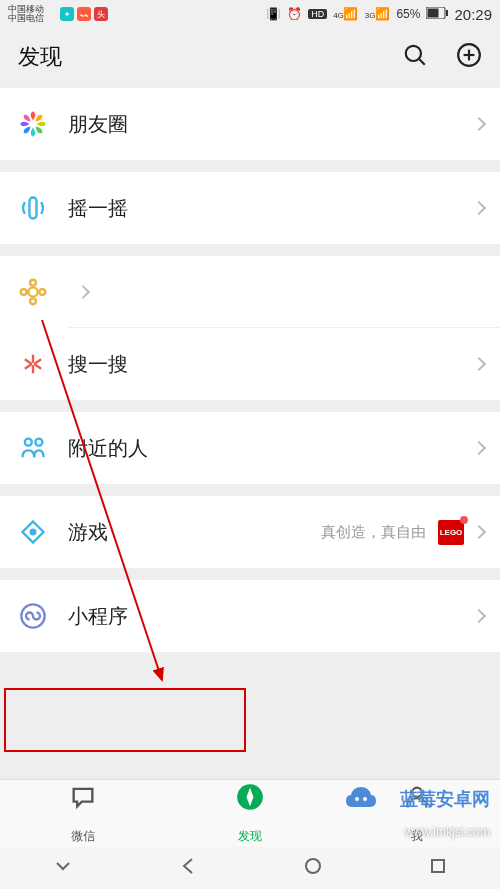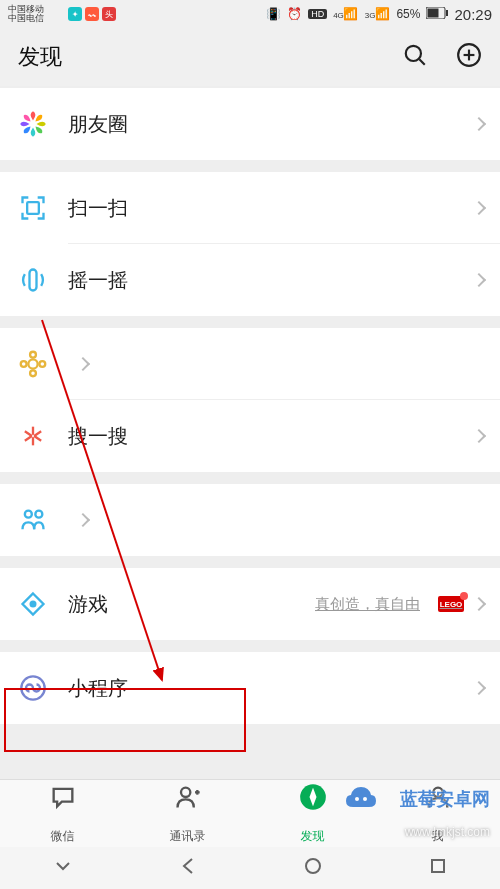--- a/index.html
+++ b/index.html
@@ -1,37 +1,37 @@
 <!DOCTYPE html>
 <html><head>
 <meta charset="utf-8">
 <style>
   * { margin: 0; padding: 0; box-sizing: border-box; }
   html, body { width: 500px; height: 889px; font-family: -apple-system, "Helvetica Neue", Arial, sans-serif; background: #eeeeee; overflow: hidden; position: relative; }
   .status-bar { height: 28px; background: #f0f0f0; display: flex; align-items: center; padding: 0 8px; font-size: 11px; color: #333; }
-  .status-left { display: flex; align-items: center; gap: 20px; justify-content: flex-end; }
+  .status-left { display: flex; align-items: center; gap: 12px; justify-content: flex-end; }
   .carrier-stack { display: flex; flex-direction: column; line-height: 1; font-size: 9px; }
   .status-app-icons { display: flex; gap: 3px; margin-left: 4px; }
   .ai { width: 14px; height: 14px; border-radius: 3px; display: flex; align-items: center; justify-content: center; font-size: 8px; color: #fff; }
   .status-right { margin-left: auto; display: flex; align-items: center; gap: 6px; font-size: 12px; }
   .header { height: 58px; background: #f0f0f0; display: flex; align-items: center; padding: 0 18px; }
   .header-title { font-size: 22px; font-weight: 500; color: #111; }
   .header-actions { margin-left: auto; display: flex; align-items: center; gap: 28px; }
   .header-actions svg { width: 26px; height: 26px; }
   .content { background: #eeeeee; }
   .group { margin-top: 12px; background: #0f172a; }
   .group:first-child { margin-top: 2px; }
   .row { height: 72px; display: flex; align-items: center; padding: 0 16px 0 18px; position: relative; background: #fff; }
   .row-icon { width: 30px; height: 30px; margin-right: 20px; display: flex; align-items: center; justify-content: center; }
   .row-icon svg { width: 28px; height: 28px; }
   .row-label { font-size: 20px; color: #222; flex: 1; }
-  .row-extra { font-size: 15px; color: #999; display: flex; align-items: center; gap: 18px; text-decoration: underline; }
+  .row-extra { font-size: 15px; color: #999; display: flex; align-items: center; gap: 12px; }
   .chevron { width: 10px; height: 10px; border-top: 2px solid #bbb; border-right: 2px solid #bbb; transform: rotate(45deg); margin-left: 10px; }
   .divider { position: absolute; bottom: 0; left: 68px; right: 0; height: 1px; background: #eee; }
-  .lego-badge { width: 26px; height: 16px; background: #d60000; border-radius: 2px; color: #fff; font-size: 8px; font-weight: 700; display: flex; align-items: center; justify-content: center; position: relative; }
+  .lego-badge { width: 26px; height: 25px; background: #d60000; border-radius: 2px; color: #fff; font-size: 8px; font-weight: 700; display: flex; align-items: center; justify-content: center; position: relative; }
   .lego-badge::after { content: ""; position: absolute; top: -4px; right: -4px; width: 8px; height: 8px; background: #fa5151; border-radius: 50%; }
   .highlight-box { position: absolute; border: 2px solid #d40000; pointer-events: none; }
   .arrow-line { position: absolute; pointer-events: none; }
   .tab-bar { position: absolute; bottom: 42px; left: 0; right: 0; height: 68px; background: #f9f9f9; border-top: 1px solid #ddd; display: flex; }
   .tab { flex: 1; display: flex; flex-direction: column; align-items: center; justify-content: center; gap: 14px; font-size: 12px; color: #555; }
   .tab.active { color: #06ad56; }
   .tab svg { width: 28px; height: 28px; }
   .nav-bar { position: absolute; bottom: 0; left: 0; right: 0; height: 42px; background: #f5f5f5; display: flex; align-items: center; justify-content: space-around; }
   .watermark { position: absolute; right: 10px; bottom: 50px; text-align: right; pointer-events: none; }
   .watermark-logo { display: flex; align-items: center; gap: 22px; justify-content: flex-end; opacity: 0.9; }
@@ -107,31 +107,20 @@
           </svg>
         </span>
         <span class="row-label">朋友圈</span>
         <span class="chevron"></span>
       </div>
     </div>
     <div class="group">
       <div class="row">
         <span class="row-icon">
           <svg viewBox="0 0 24 24" fill="none" stroke="#3cb4e7" stroke-width="2">
-            <path d="M3 8 V3 H8 M16 3 H21 V8 M21 16 V21 H16 M8 21 H3 V16"></path>
-            <rect x="7" y="7" width="10" height="10" rx="1"></rect>
-          </svg>
-        </span>
-        <span class="row-label">扫一扫</span>
-        <span class="chevron"></span>
-        <span class="divider"></span>
-      </div>
-      <div class="row">
-        <span class="row-icon">
-          <svg viewBox="0 0 24 24" fill="none" stroke="#3cb4e7" stroke-width="2">
             <rect x="9" y="3" width="6" height="18" rx="3"></rect>
             <path d="M5 7 Q2 12 5 17 M19 7 Q22 12 19 17"></path>
           </svg>
         </span>
         <span class="row-label">摇一摇</span>
         <span class="chevron"></span>
       </div>
     </div>
     <div class="group">
       <div class="row">
@@ -165,20 +154,21 @@
     <div class="group">
       <div class="row">
         <span class="row-icon">
           <svg viewBox="0 0 24 24" fill="none" stroke="#3cb4e7" stroke-width="2">
             <circle cx="8" cy="7" r="3"></circle>
             <path d="M3 20 Q3 14 8 14 Q13 14 13 20"></path>
             <circle cx="17" cy="7" r="3"></circle>
             <path d="M13 20 Q13 14 17 14 Q21 14 21 20"></path>
           </svg>
         </span>
+        <span class="row-label">附近的人</span>
         <span class="chevron"></span>
       </div>
     </div>
     <div class="group">
       <div class="row">
         <span class="row-icon">
           <svg viewBox="0 0 24 24" fill="none" stroke="#3cb4e7" stroke-width="2">
             <path d="M12 3 L21 12 L12 21 L3 12 Z"></path>
             <circle cx="12" cy="12" r="3" fill="#3cb4e7" stroke="none"></circle>
           </svg>
@@ -216,29 +206,20 @@
   <line x1="42" y1="320" x2="162" y2="680" stroke="#d40000" stroke-width="2" marker-end="url(#ah)"></line>
 </svg>
 
 <div class="tab-bar" id="tab-bar">
     <div class="tab">
       <span><svg viewBox="0 0 24 24" fill="none" stroke="currentColor" stroke-width="2">
           <path d="M4 5 h16 v11 h-9 l-4 4 v-4 h-3 Z"></path>
         </svg></span>
       <span>微信</span>
     </div>
-    <div class="tab">
-      <span><svg viewBox="0 0 24 24" fill="none" stroke="currentColor" stroke-width="2">
-          <circle cx="10" cy="8" r="4"></circle>
-          <path d="M3 21 q0-7 7-7 q7 0 7 7"></path>
-          <line x1="18" y1="8" x2="22" y2="8"></line>
-          <line x1="20" y1="6" x2="20" y2="10"></line>
-        </svg></span>
-      <span>通讯录</span>
-    </div>
     <div class="tab active">
       <span><svg viewBox="0 0 24 24" fill="currentColor">
           <circle cx="12" cy="12" r="11"></circle>
           <path d="M12 4 L15 12 L12 20 L9 12 Z" fill="#fff"></path>
         </svg></span>
       <span>发现</span>
     </div>
     <div class="tab">
       <span><svg viewBox="0 0 24 24" fill="none" stroke="currentColor" stroke-width="2">
           <circle cx="12" cy="8" r="4"></circle>

